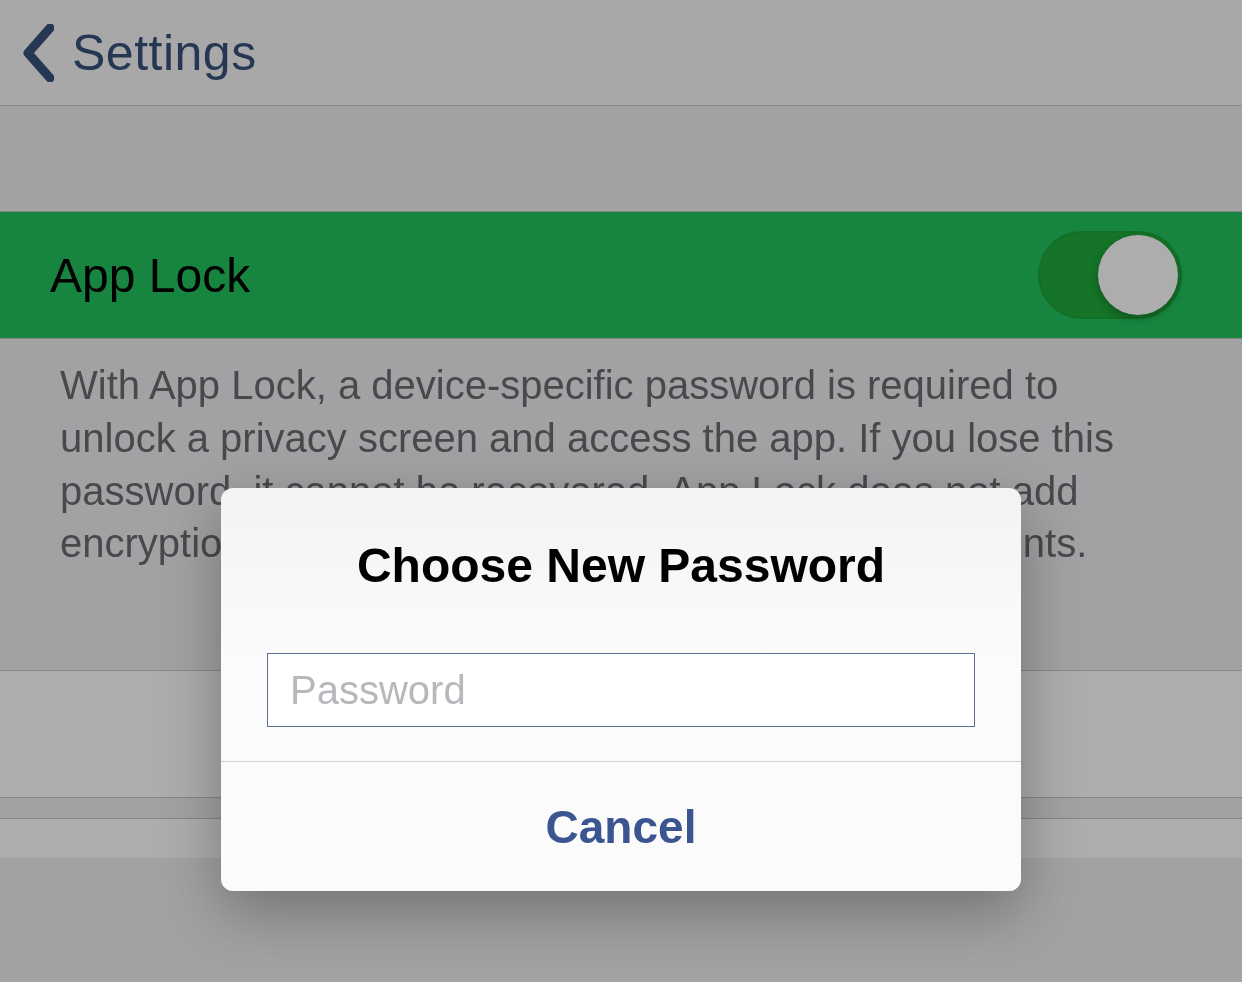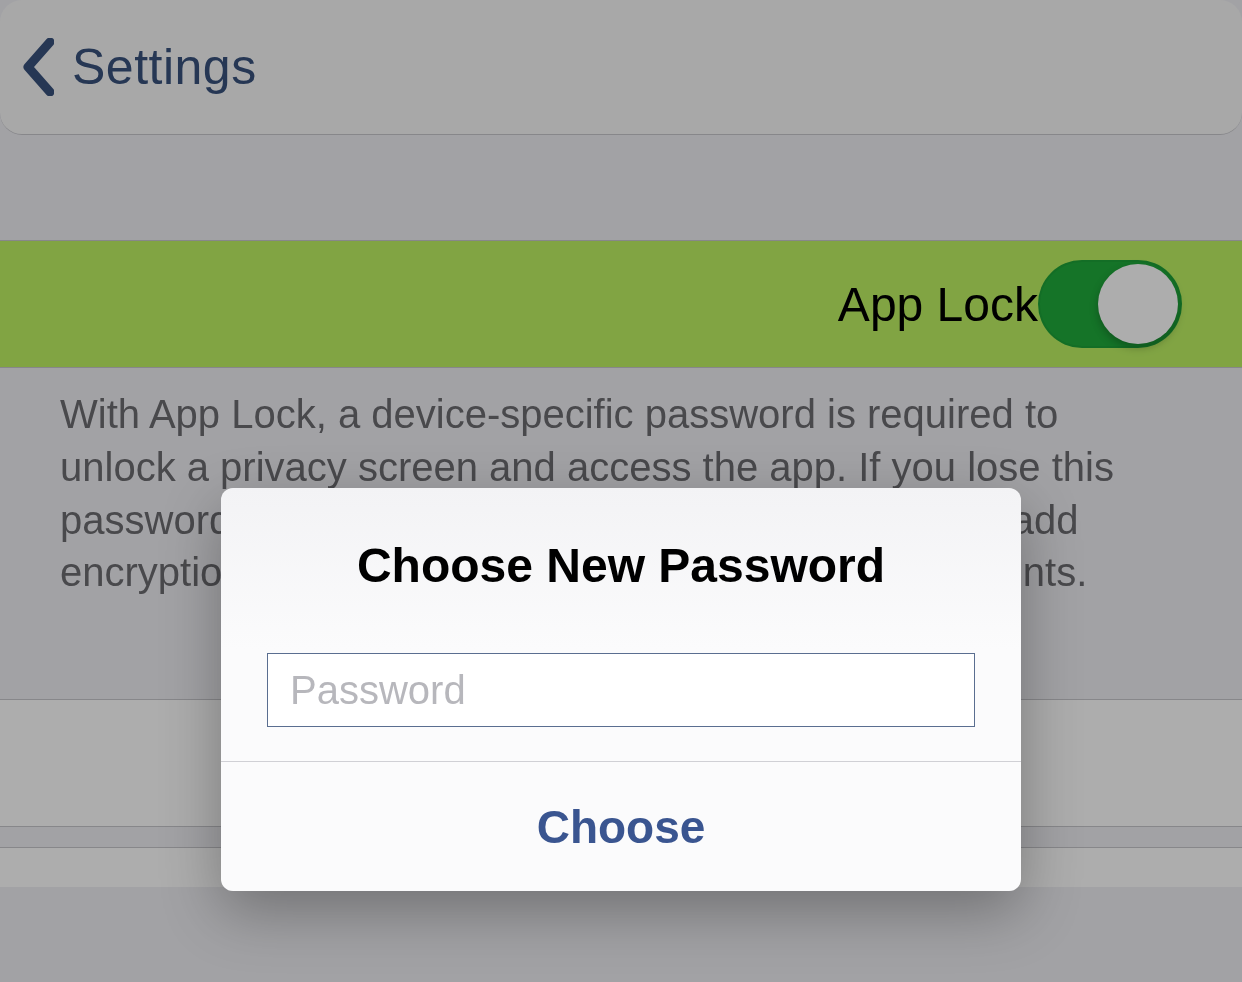--- a/index.html
+++ b/index.html
@@ -6,52 +6,51 @@
     html, body {
       width: 1242px;
       height: 982px;
       font-family: -apple-system, "Helvetica Neue", Helvetica, Arial, sans-serif;
       background: #efeff4;
       overflow: hidden;
       position: relative;
     }
     
     .navbar {
-      height: 135px;
+      height: 106px;
       background: #f8f8f8;
       border-bottom: 1px solid #c7c7cc;
       display: flex;
       align-items: center;
       padding: 0 20px;
-      border-radius: 22px;
     }
     .back {
       display: flex;
       align-items: center;
       gap: 18px;
       cursor: pointer;
     }
     .back svg { display: block; }
     .back-label {
       font-size: 50px;
       color: #38527d;
       font-weight: 400;
       letter-spacing: .5px;
     }
     
     .spacer-top { height: 105px; }
     
     .row {
-      background: #bef264;
+      background: #22c55e;
       border-top: 1px solid #c8c8cc;
       border-bottom: 1px solid #c8c8cc;
       height: 128px;
       display: flex;
       align-items: center;
-      justify-content: flex-end;
+      justify-content: space-between;
       padding: 0 60px 0 50px;
     }
     .row-label { font-size: 48px; color: #000; }
     
     .toggle {
       width: 144px;
       height: 88px;
       border-radius: 44px;
       background: #1fab3b;
       position: relative;
@@ -170,15 +169,15 @@
 <div class="row2" style="border-bottom:none;height:40px;"></div>
 
 <div class="dim"></div>
 
 <div class="modal">
   <div class="modal-top">
     <div class="modal-title">Choose New Password</div>
     <input class="pw-input" type="password" placeholder="Password" style="">
   </div>
   <div class="modal-btns">
-    <div class="modal-btn btn-cancel">Choose</div>
+    <div class="modal-btn btn-cancel">Cancel</div>
   </div>
 </div>
 
 </body></html>

